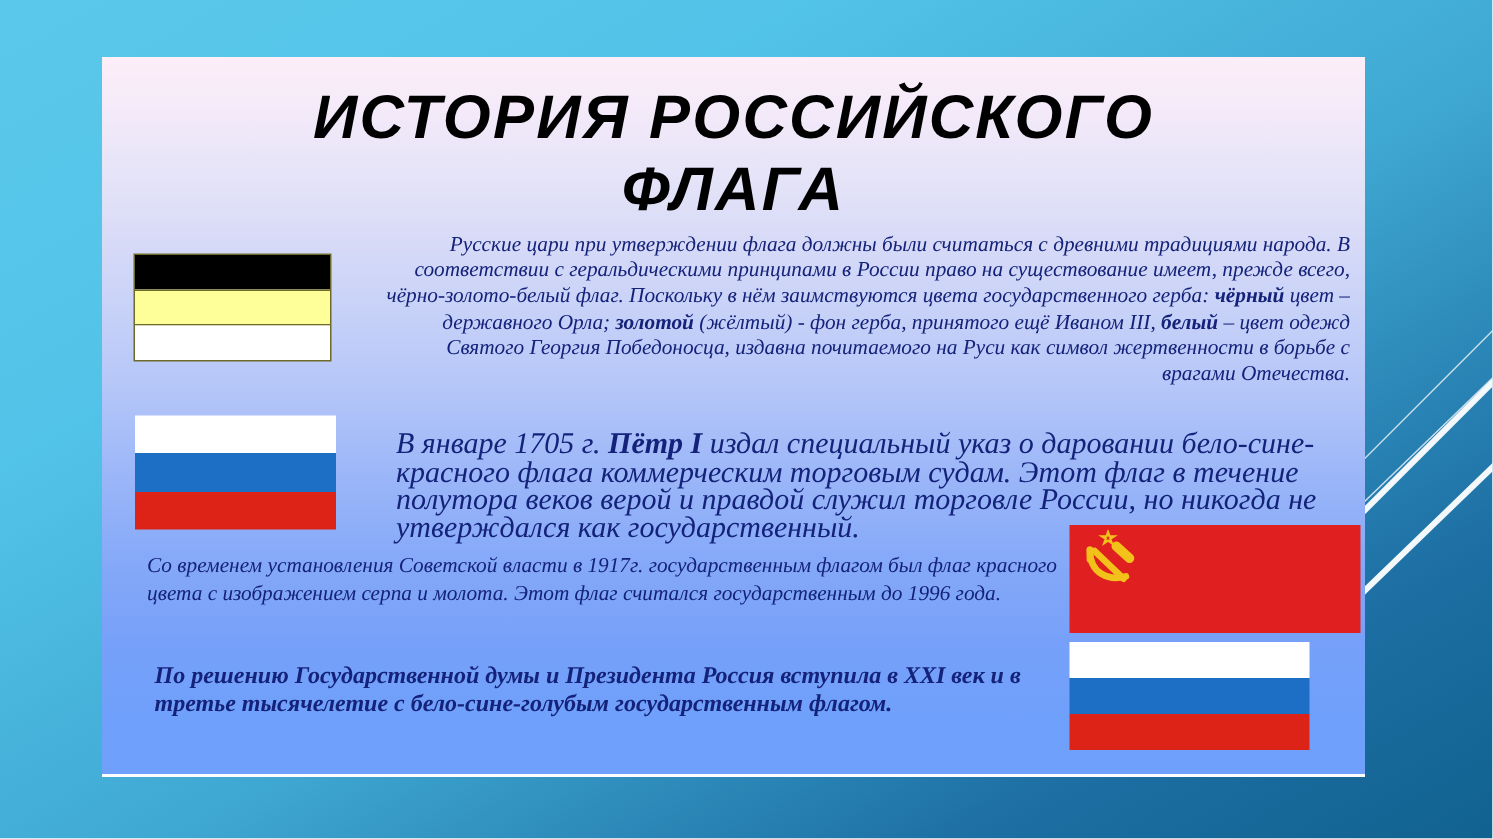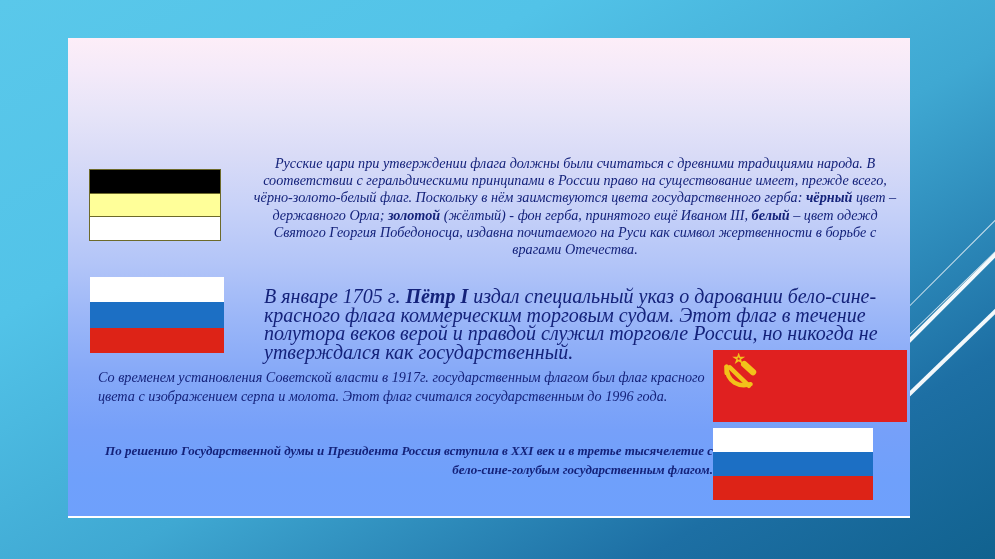--- a/index.html
+++ b/index.html
@@ -108,44 +108,43 @@
     font-style: italic;
     font-weight: bold;
   }
 
   .para-1 {
     left: 182px;
     top: 117px;
     width: 650px;
     font-size: 14.2px;
     line-height: 17.2px;
-    text-align: center;
+    text-align: right;
   }
   .para-2 {
     left: 196px;
     top: 249px;
     width: 640px;
     font-size: 20px;
     line-height: 18.5px;
   }
   .para-3 {
     left: 30px;
     top: 330px;
     width: 620px;
     font-size: 14.2px;
     line-height: 18.5px;
   }
   .para-4 {
     left: 35px;
     top: 404px;
     width: 610px;
-    font-size: 13px;
+    font-size: 16px;
     line-height: 18.8px;
     font-weight: bold;
-    text-align: right;
   }
 
   .b { font-weight: bold; }
   .para-1 .run, .para-2 .run, .para-3 .run { font-weight: normal; }
   .para-1 .b, .para-2 .b, .para-3 .b { font-weight: bold; }
 
   
   .flag {
     position: absolute;
     display: flex;
@@ -203,20 +202,21 @@
 
 <div class="slide">
 
   <div class="stripe stripe-1"></div>
   <div class="stripe stripe-2"></div>
   <div class="stripe stripe-3"></div>
   <div class="stripe stripe-4"></div>
 
   <div class="panel">
 
+    <div class="title" id="slide-title"><div>ИСТОРИЯ РОССИЙСКОГО</div><div>ФЛАГА</div></div>
 
     <div class="flag flag-imperial">
       <div class="band band-1" style="background:#000000"></div>
       <div class="band band-2" style="background:#ffff99"></div>
       <div class="band band-3" style="background:#ffffff"></div>
     </div>
 
     <div class="flag flag-tricolor-1">
       <div class="band" style="background:#ffffff"></div>
       <div class="band" style="background:#1c6fc4"></div>

